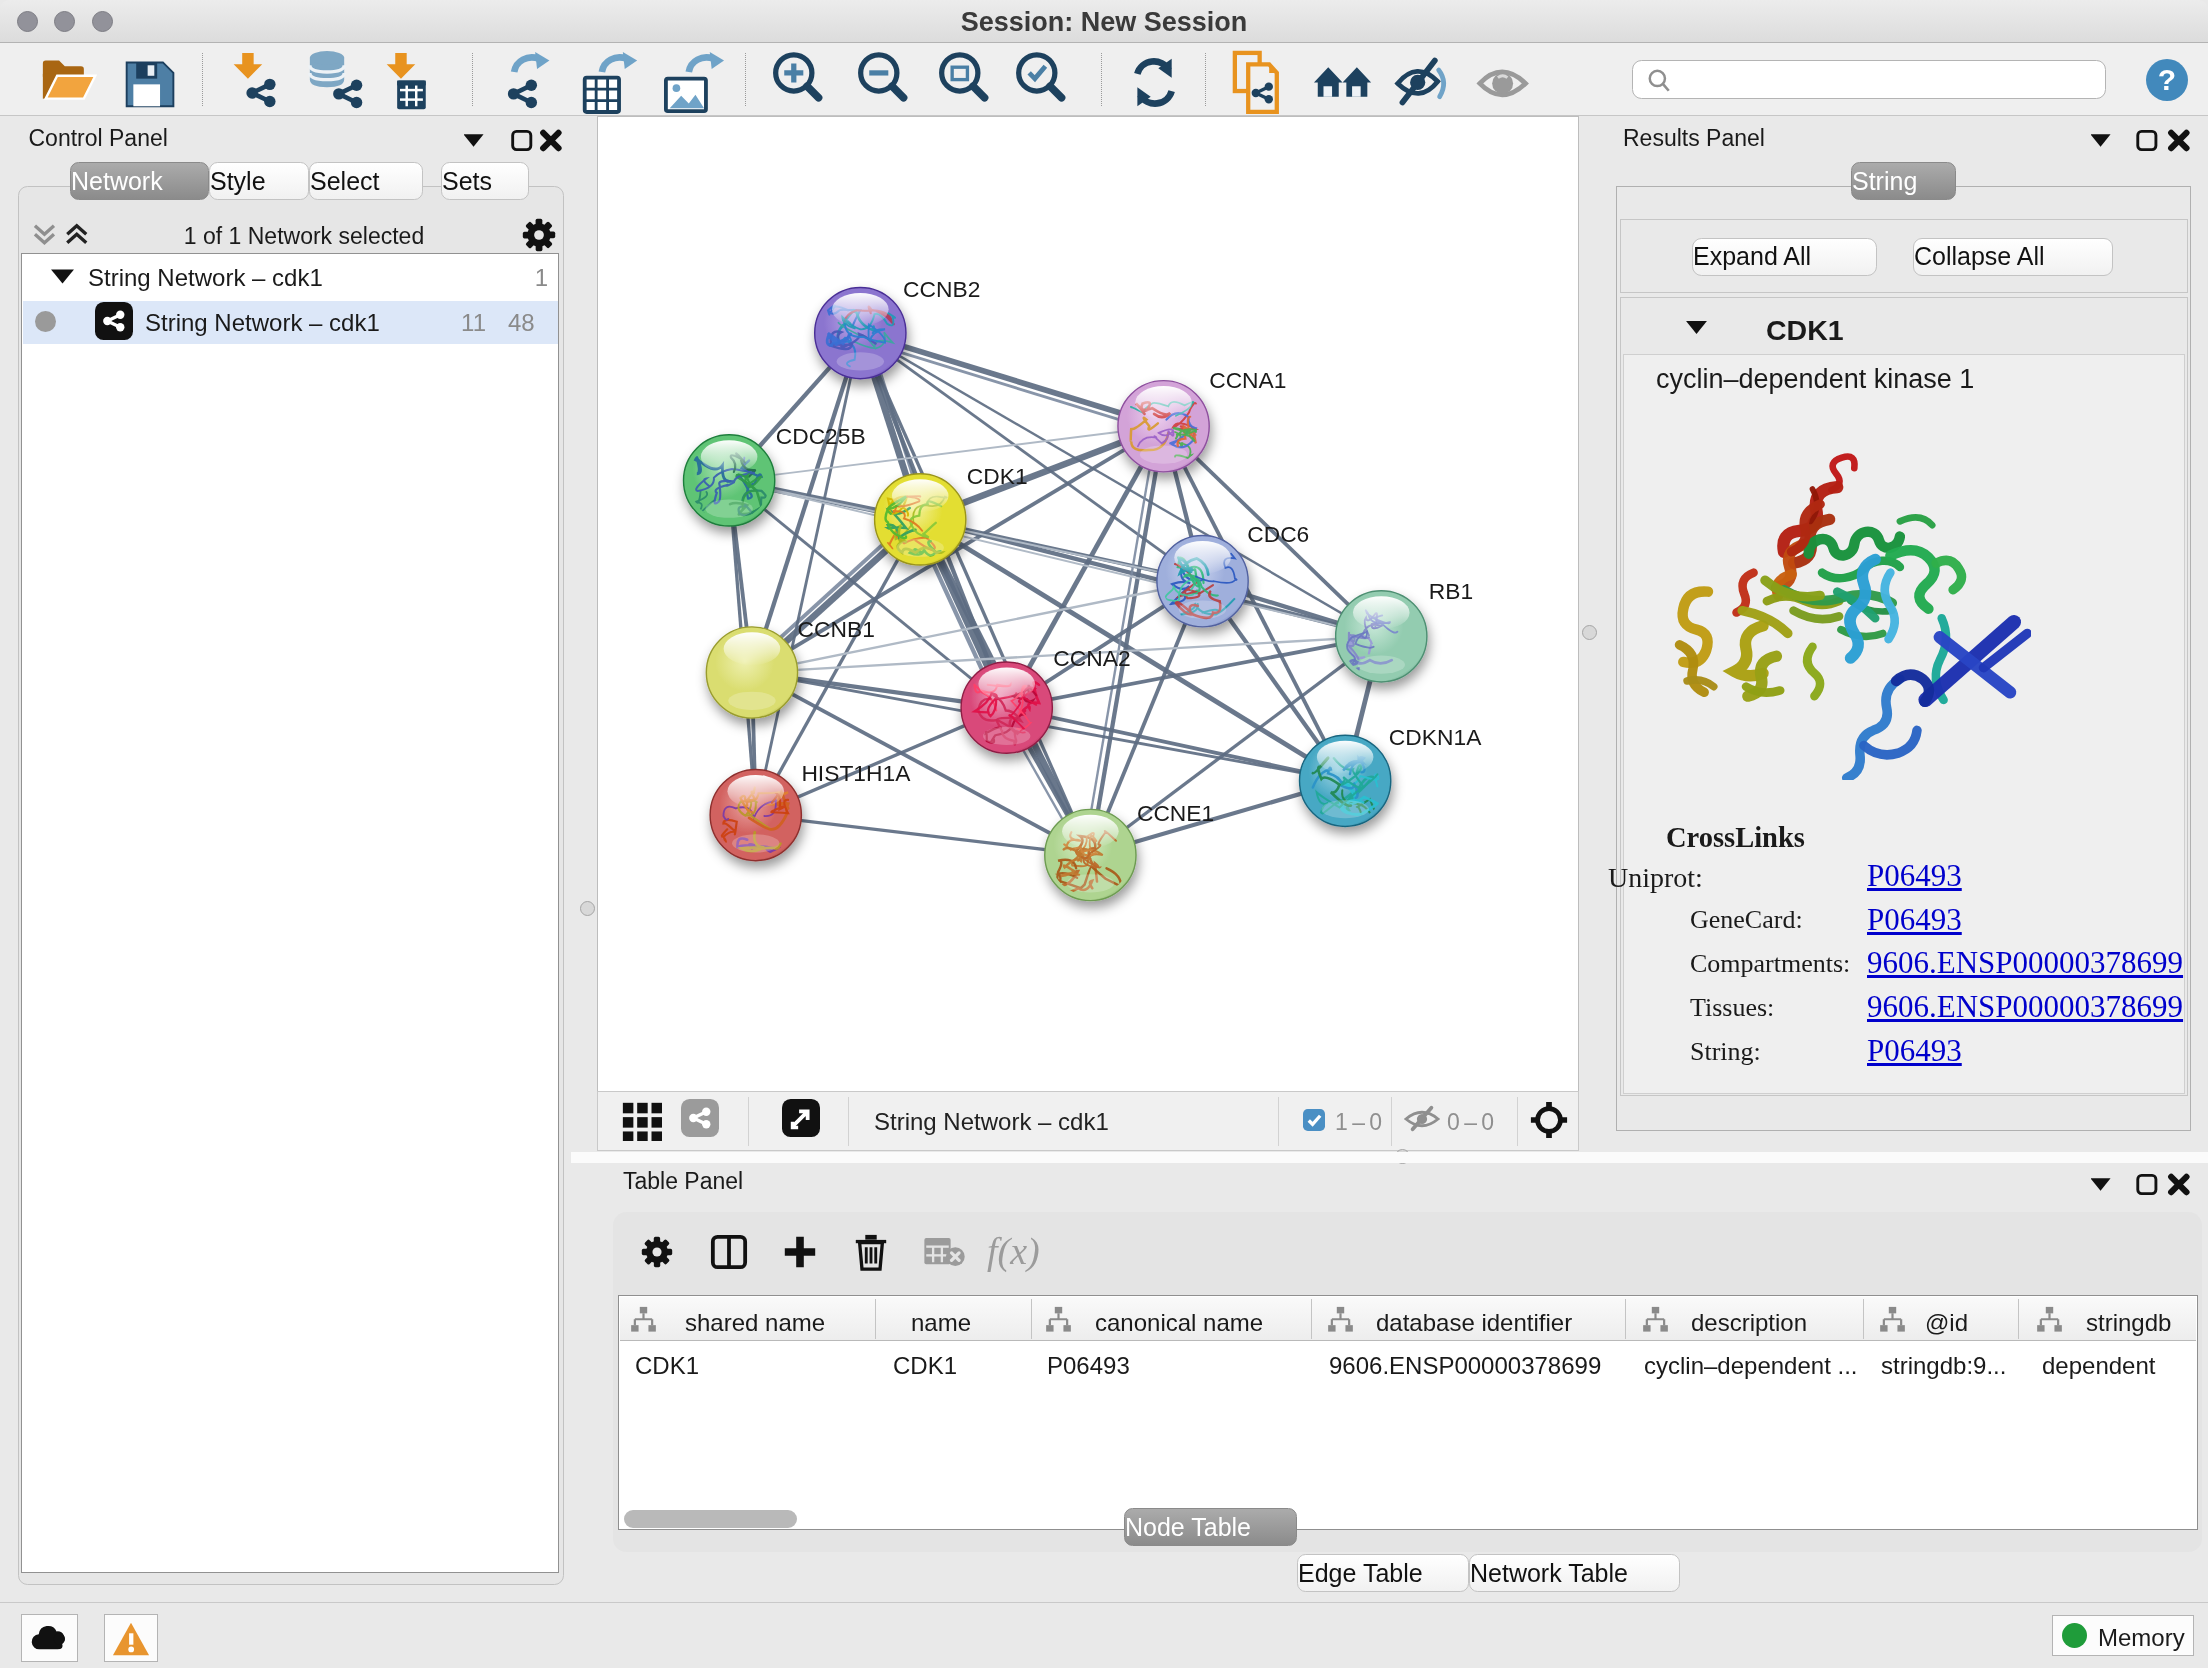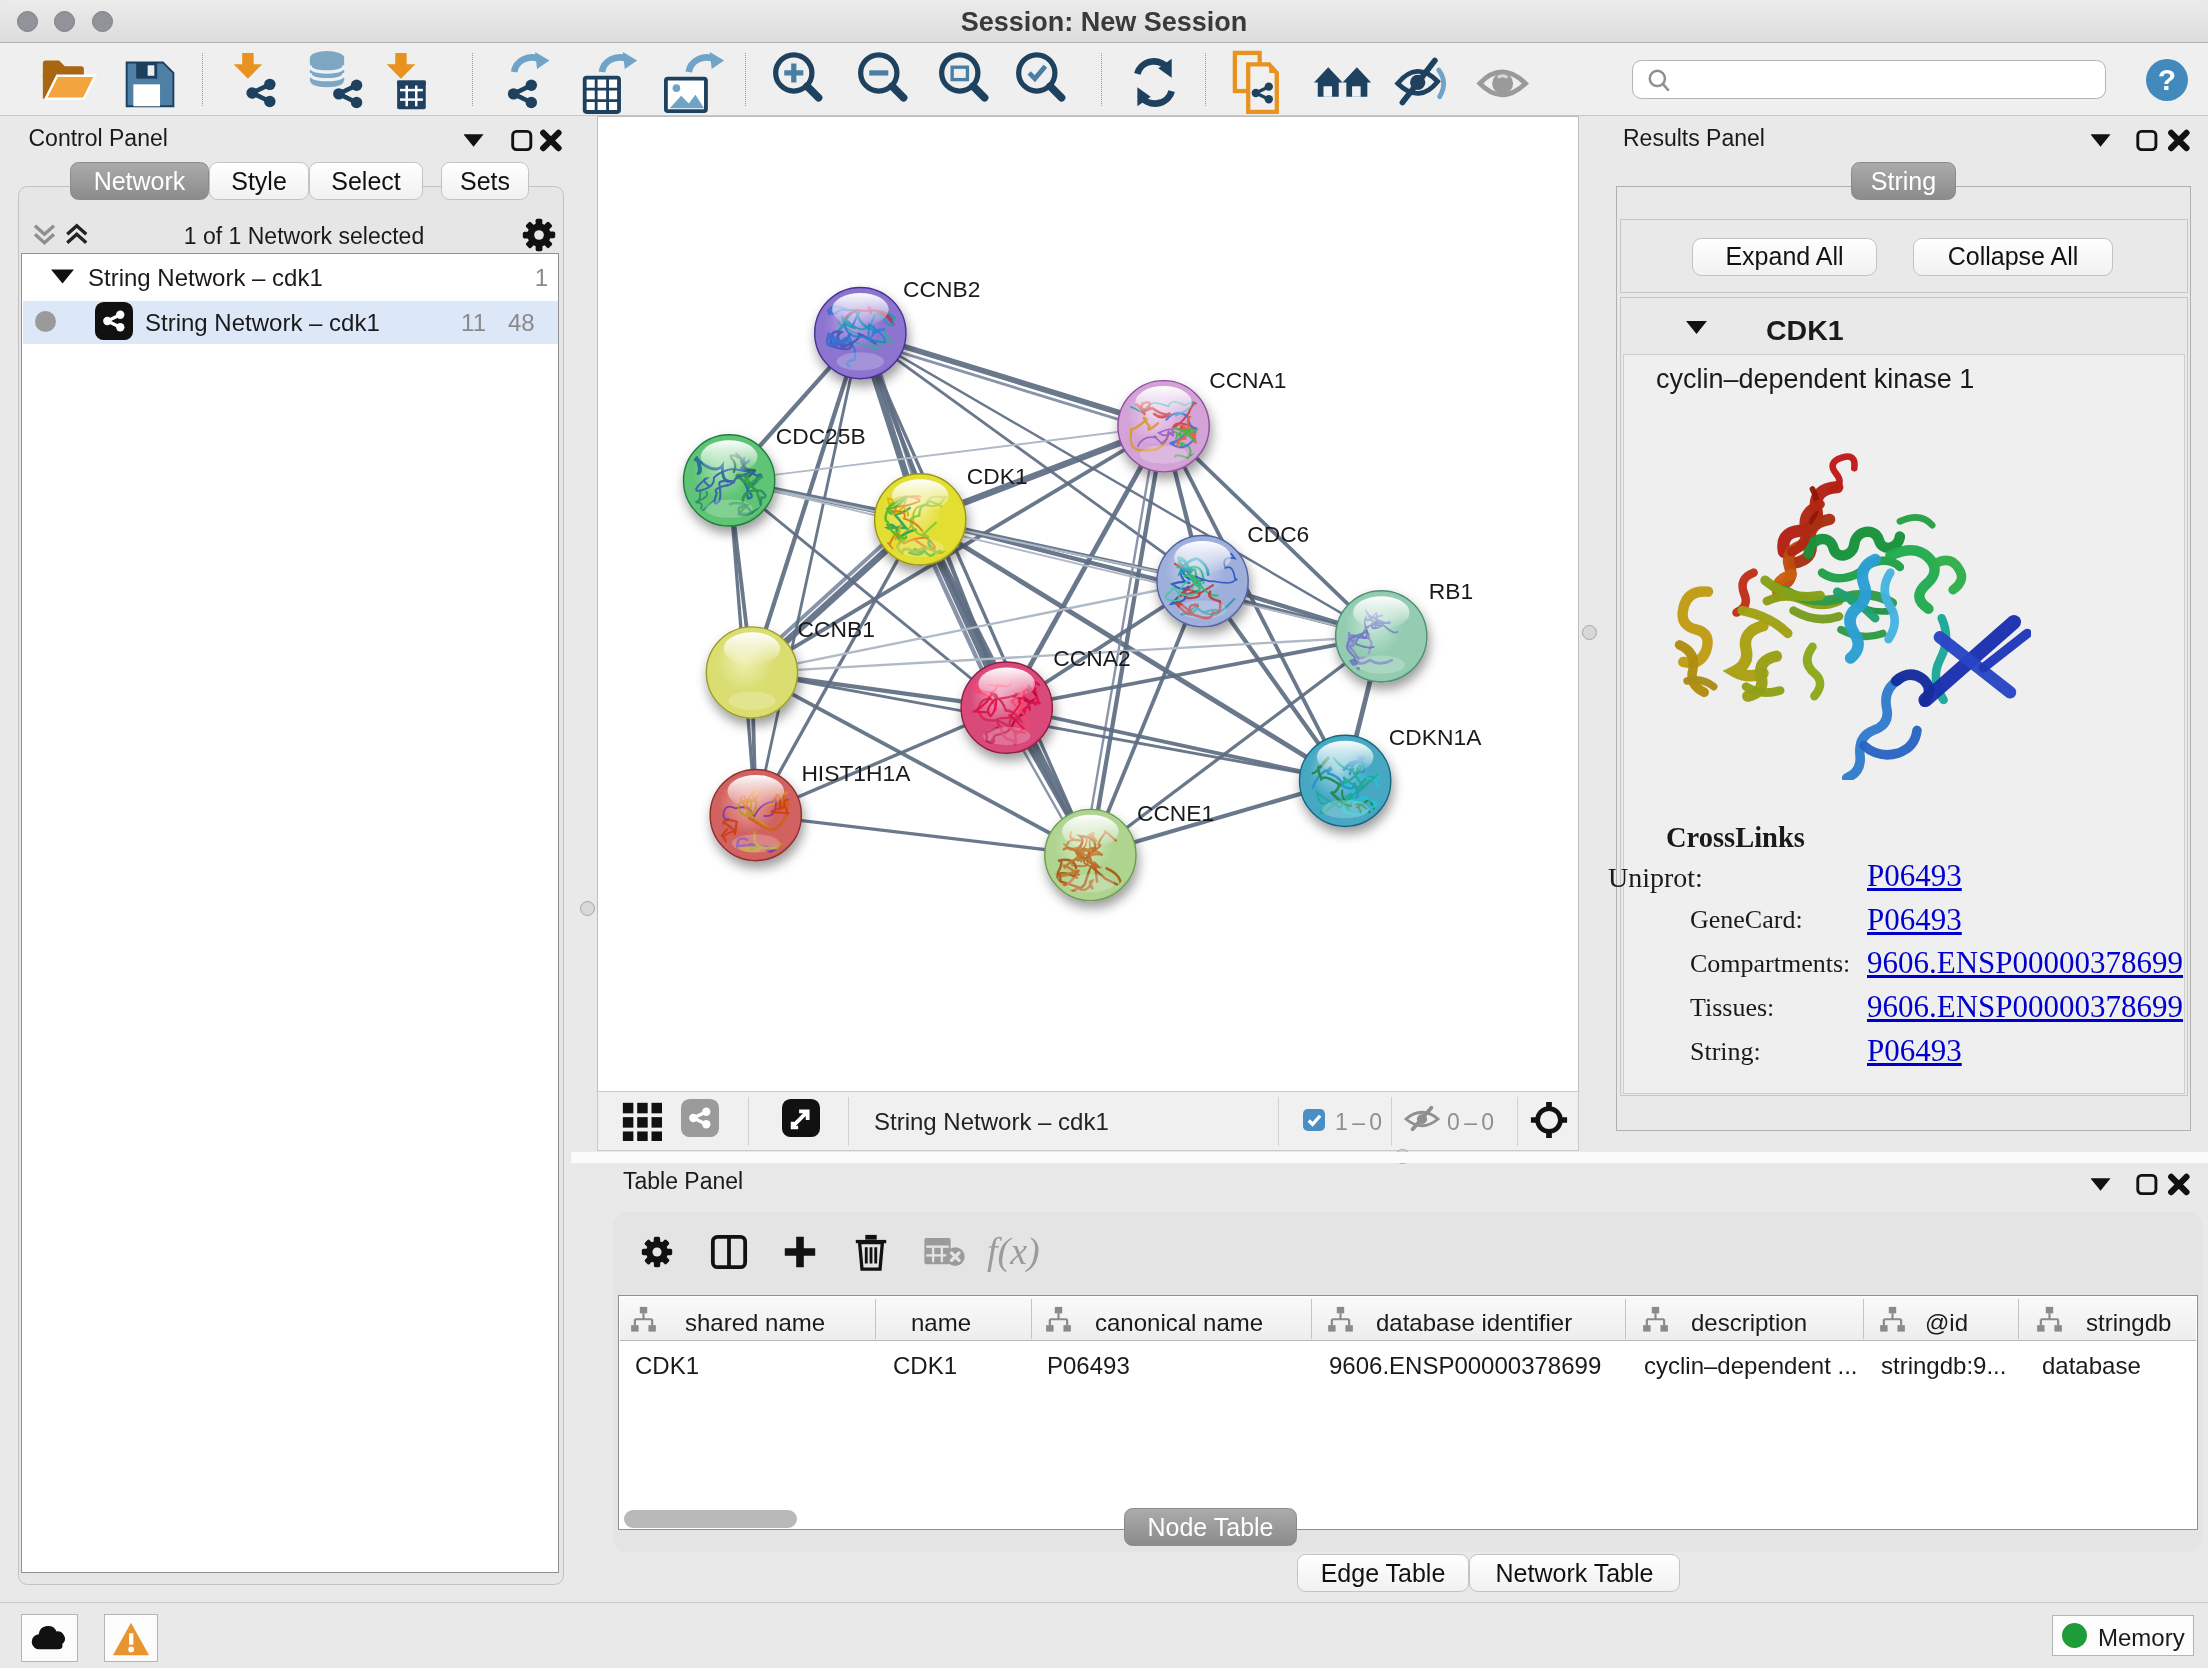--- a/index.html
+++ b/index.html
@@ -1,18 +1,18 @@
 <!DOCTYPE html>
 <html style="font-size:15px"><head><meta charset="utf-8"><style>
 
 *{margin:0;padding:0;box-sizing:border-box}
 body{width:2208px;height:1668px;position:relative;overflow:hidden;background:#e9e9e9;font-family:"Liberation Sans",sans-serif;color:#1a1a1a}
 .abs{position:absolute}
 .hdr{font-size:23px;color:#1a1a1a}
-.tabbtn{position:absolute;z-index:3;height:38px;border:1px solid #c3c3c3;background:linear-gradient(#ffffff,#f1f1f1);border-radius:8.6px;text-align:center;font-size:25px;color:#111}
+.tabbtn{position:absolute;z-index:3;height:38px;border:1px solid #c3c3c3;background:linear-gradient(#ffffff,#f1f1f1);border-radius:8.6px;font-size:25px;color:#111}
 .tabsel{background:linear-gradient(#ababab,#8b8b8b);color:#fff;border-color:#8a8a8a}
 .serif{font-family:"Liberation Serif",serif}
 a.lnk{color:#0000cc;text-decoration:underline}
 
 </style></head><body>
 <div class="abs" style="left:0;top:0;width:2208px;height:43px;background:linear-gradient(#ececec,#dcdcdc);border-bottom:1.9px solid #b3b3b3;border-radius:9.5px 9.5px 0 0"></div>
 <div class="abs" style="left:17px;top:10.5px;width:21px;height:21px;border-radius:10.5px;background:#92929a;border:1.4px solid #7d7d84"></div>
 <div class="abs" style="left:54px;top:10.5px;width:21px;height:21px;border-radius:10.5px;background:#92929a;border:1.4px solid #7d7d84"></div>
 <div class="abs" style="left:92px;top:10.5px;width:21px;height:21px;border-radius:10.5px;background:#92929a;border:1.4px solid #7d7d84"></div>
 <div class="abs" style="left:0;top:6.7px;width:2208px;text-align:center;font-size:27px;font-weight:600;color:#3a3a3a">Session: New Session</div>
@@ -750,21 +750,21 @@
     <rect x="19.2" y="21.2" width="7.8" height="6.8" fill="#8a8a8a"></rect>
     <path d="M 14.0 8.8 V 15.0 M 4.9 15.0 H 23.1 M 4.9 15.0 V 21.2 M 23.1 15.0 V 21.2" stroke="#8a8a8a" stroke-width="2.3" fill="none"></path>
   </svg>
 <div class="abs" style="left:2086px;top:1309px;font-size:24px">stringdb</div>
 <div class="abs" style="left:635px;top:1352px;font-size:24px">CDK1</div>
 <div class="abs" style="left:893px;top:1352px;font-size:24px">CDK1</div>
 <div class="abs" style="left:1047px;top:1352px;font-size:24px">P06493</div>
 <div class="abs" style="left:1329px;top:1352px;font-size:24px">9606.ENSP00000378699</div>
 <div class="abs" style="left:1644px;top:1352px;font-size:24px">cyclin–dependent ...</div>
 <div class="abs" style="left:1881px;top:1352px;font-size:24px">stringdb:9...</div>
-<div class="abs" style="left:2042px;top:1352px;font-size:24px">database</div>
+<div class="abs" style="left:2042px;top:1352px;font-size:24px">dependent</div>
 <div class="abs" style="left:624px;top:1510px;width:173px;height:18px;border-radius:9.5px;background:#b9b9b9"></div>
 <div class="tabbtn tabsel" style="left:1124px;top:1508px;width:173px;line-height:36px">Node Table</div>
 <div class="tabbtn" style="left:1297px;top:1554px;width:172px;line-height:36px">Edge Table</div>
 <div class="tabbtn" style="left:1469px;top:1554px;width:211px;line-height:36px">Network Table</div>
 <div class="abs" style="left:0;top:1602px;width:2208px;height:0;border-top:1.9px solid #c9c9c9"></div>
 <div class="abs" style="left:21px;top:1614px;width:57px;height:48px;background:#fcfcfc;border:1.9px solid #b4b4b4"></div>
 <svg class="abs" style="left:29.5px;top:1623px" width="40" height="30" viewBox="0 0 42 32">
 <path d="M10 28 a8 8 0 0 1 -1 -16 a10 10 0 0 1 19 -3 a7.5 7.5 0 0 1 6 13 q2 6 -5 6 z" fill="#111"></path>
 <circle cx="31" cy="17" r="6" fill="#111"></circle>
   </svg>

